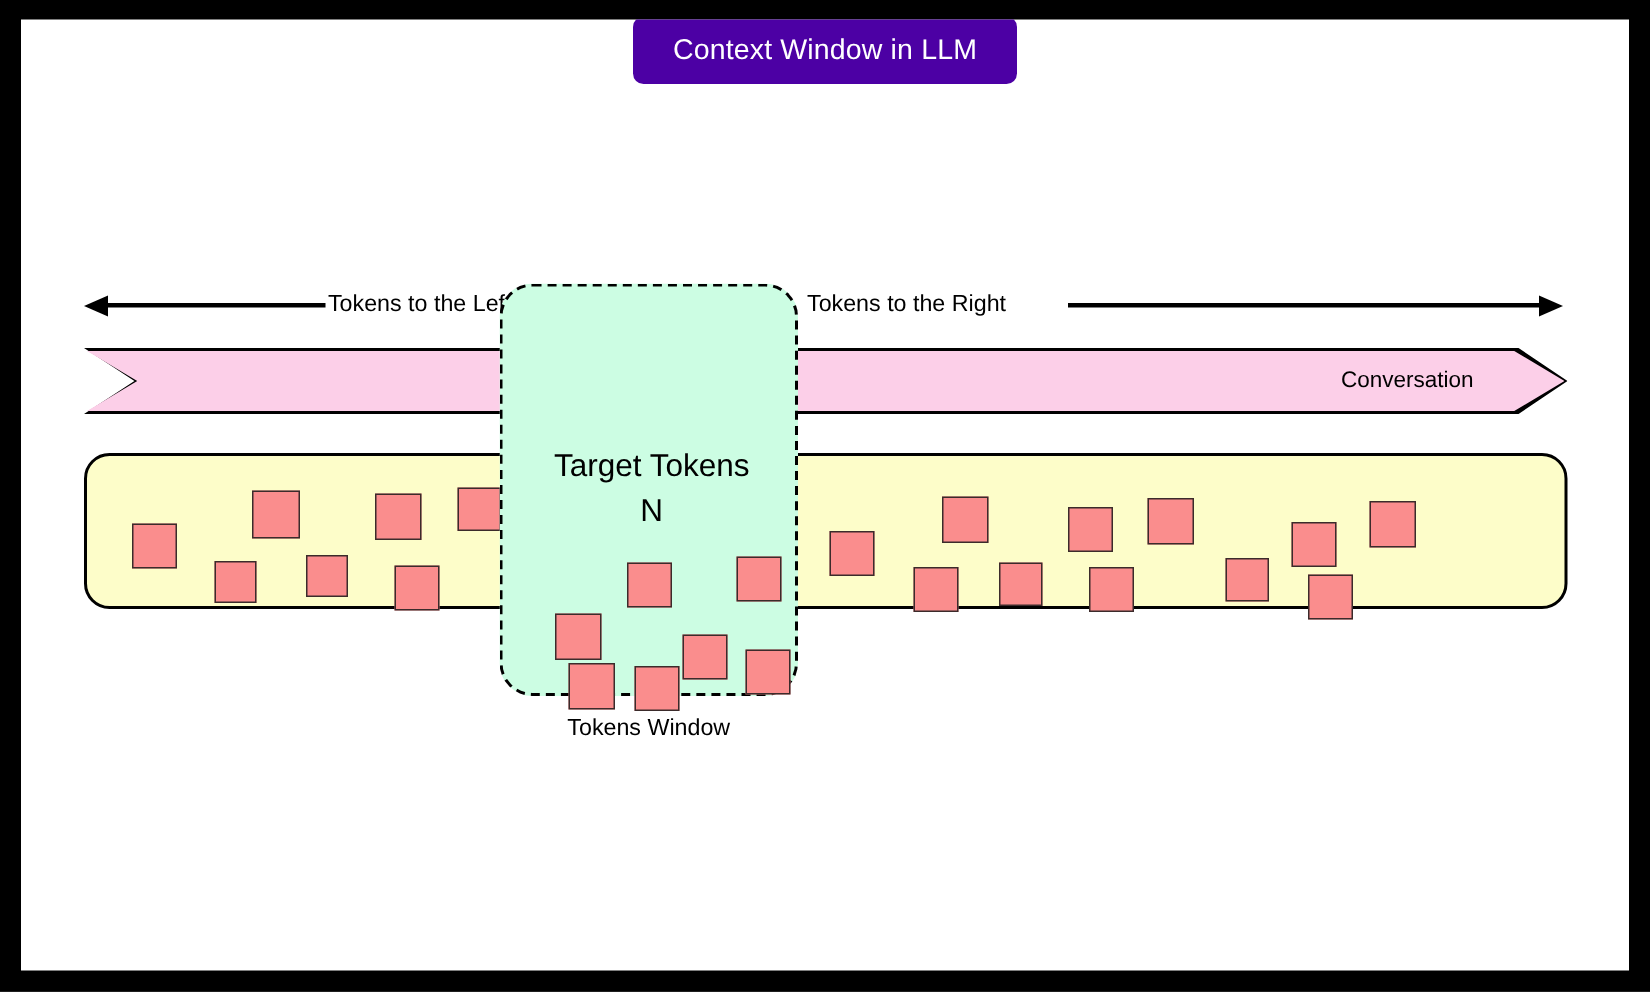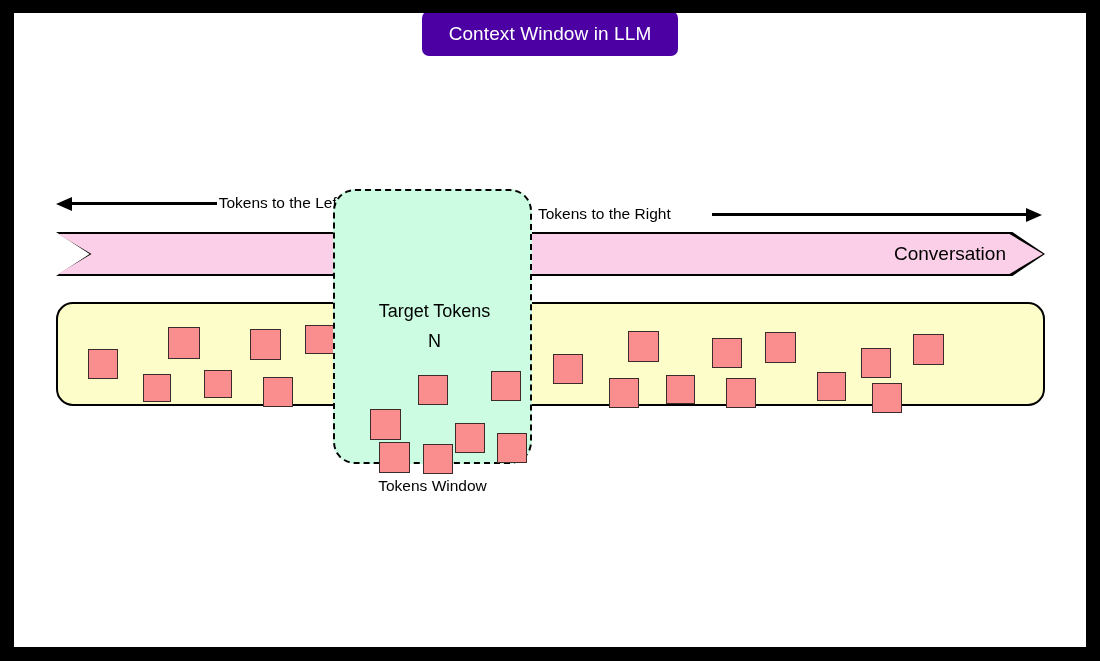--- a/index.html
+++ b/index.html
@@ -57,21 +57,20 @@
     top: 177px;
     height: 28px;
   }
   #arrow-left-group {
     left: 42px;
     width: 285px;
   }
   #arrow-right-group {
     left: 524px;
     width: 503px;
-    margin-top: 11px;
   }
   .arrow-label {
     position: absolute;
     top: 0px;
     font-size: 15.5px;
     line-height: 26px;
     color: #000000;
     white-space: nowrap;
   }
   #arrow-left-label { right: 0px; }
@@ -118,21 +117,21 @@
     width: 985px;
     height: 40px;
     background: #fccfe8;
     -webkit-clip-path: polygon(0 0, 96.6% 0, 100% 50%, 96.6% 100%, 0 100%, 3.4% 50%);
     clip-path: polygon(0 0, 96.6% 0, 100% 50%, 96.6% 100%, 0 100%, 3.4% 50%);
   }
   #conversation-label {
     position: absolute;
     left: 880px;
     top: 228px;
-    font-size: 19px;
+    font-size: 15px;
     line-height: 26px;
     color: #000000;
     white-space: nowrap;
   }
 
   
   #token-strip {
     position: absolute;
     left: 42px;
     top: 289px;
@@ -155,21 +154,21 @@
     border: 2.5px dashed #000000;
     border-radius: 22px;
     box-sizing: border-box;
   }
   #target-tokens-label {
     position: absolute;
     left: 0;
     top: 105px;
     width: 199px;
     text-align: center;
-    font-size: 18px;
+    font-size: 21px;
     line-height: 30px;
     color: #000000;
     white-space: pre-line;
   }
   #context-window-caption {
     position: absolute;
     left: 319px;
     top: 460px;
     width: 199px;
     text-align: center;

